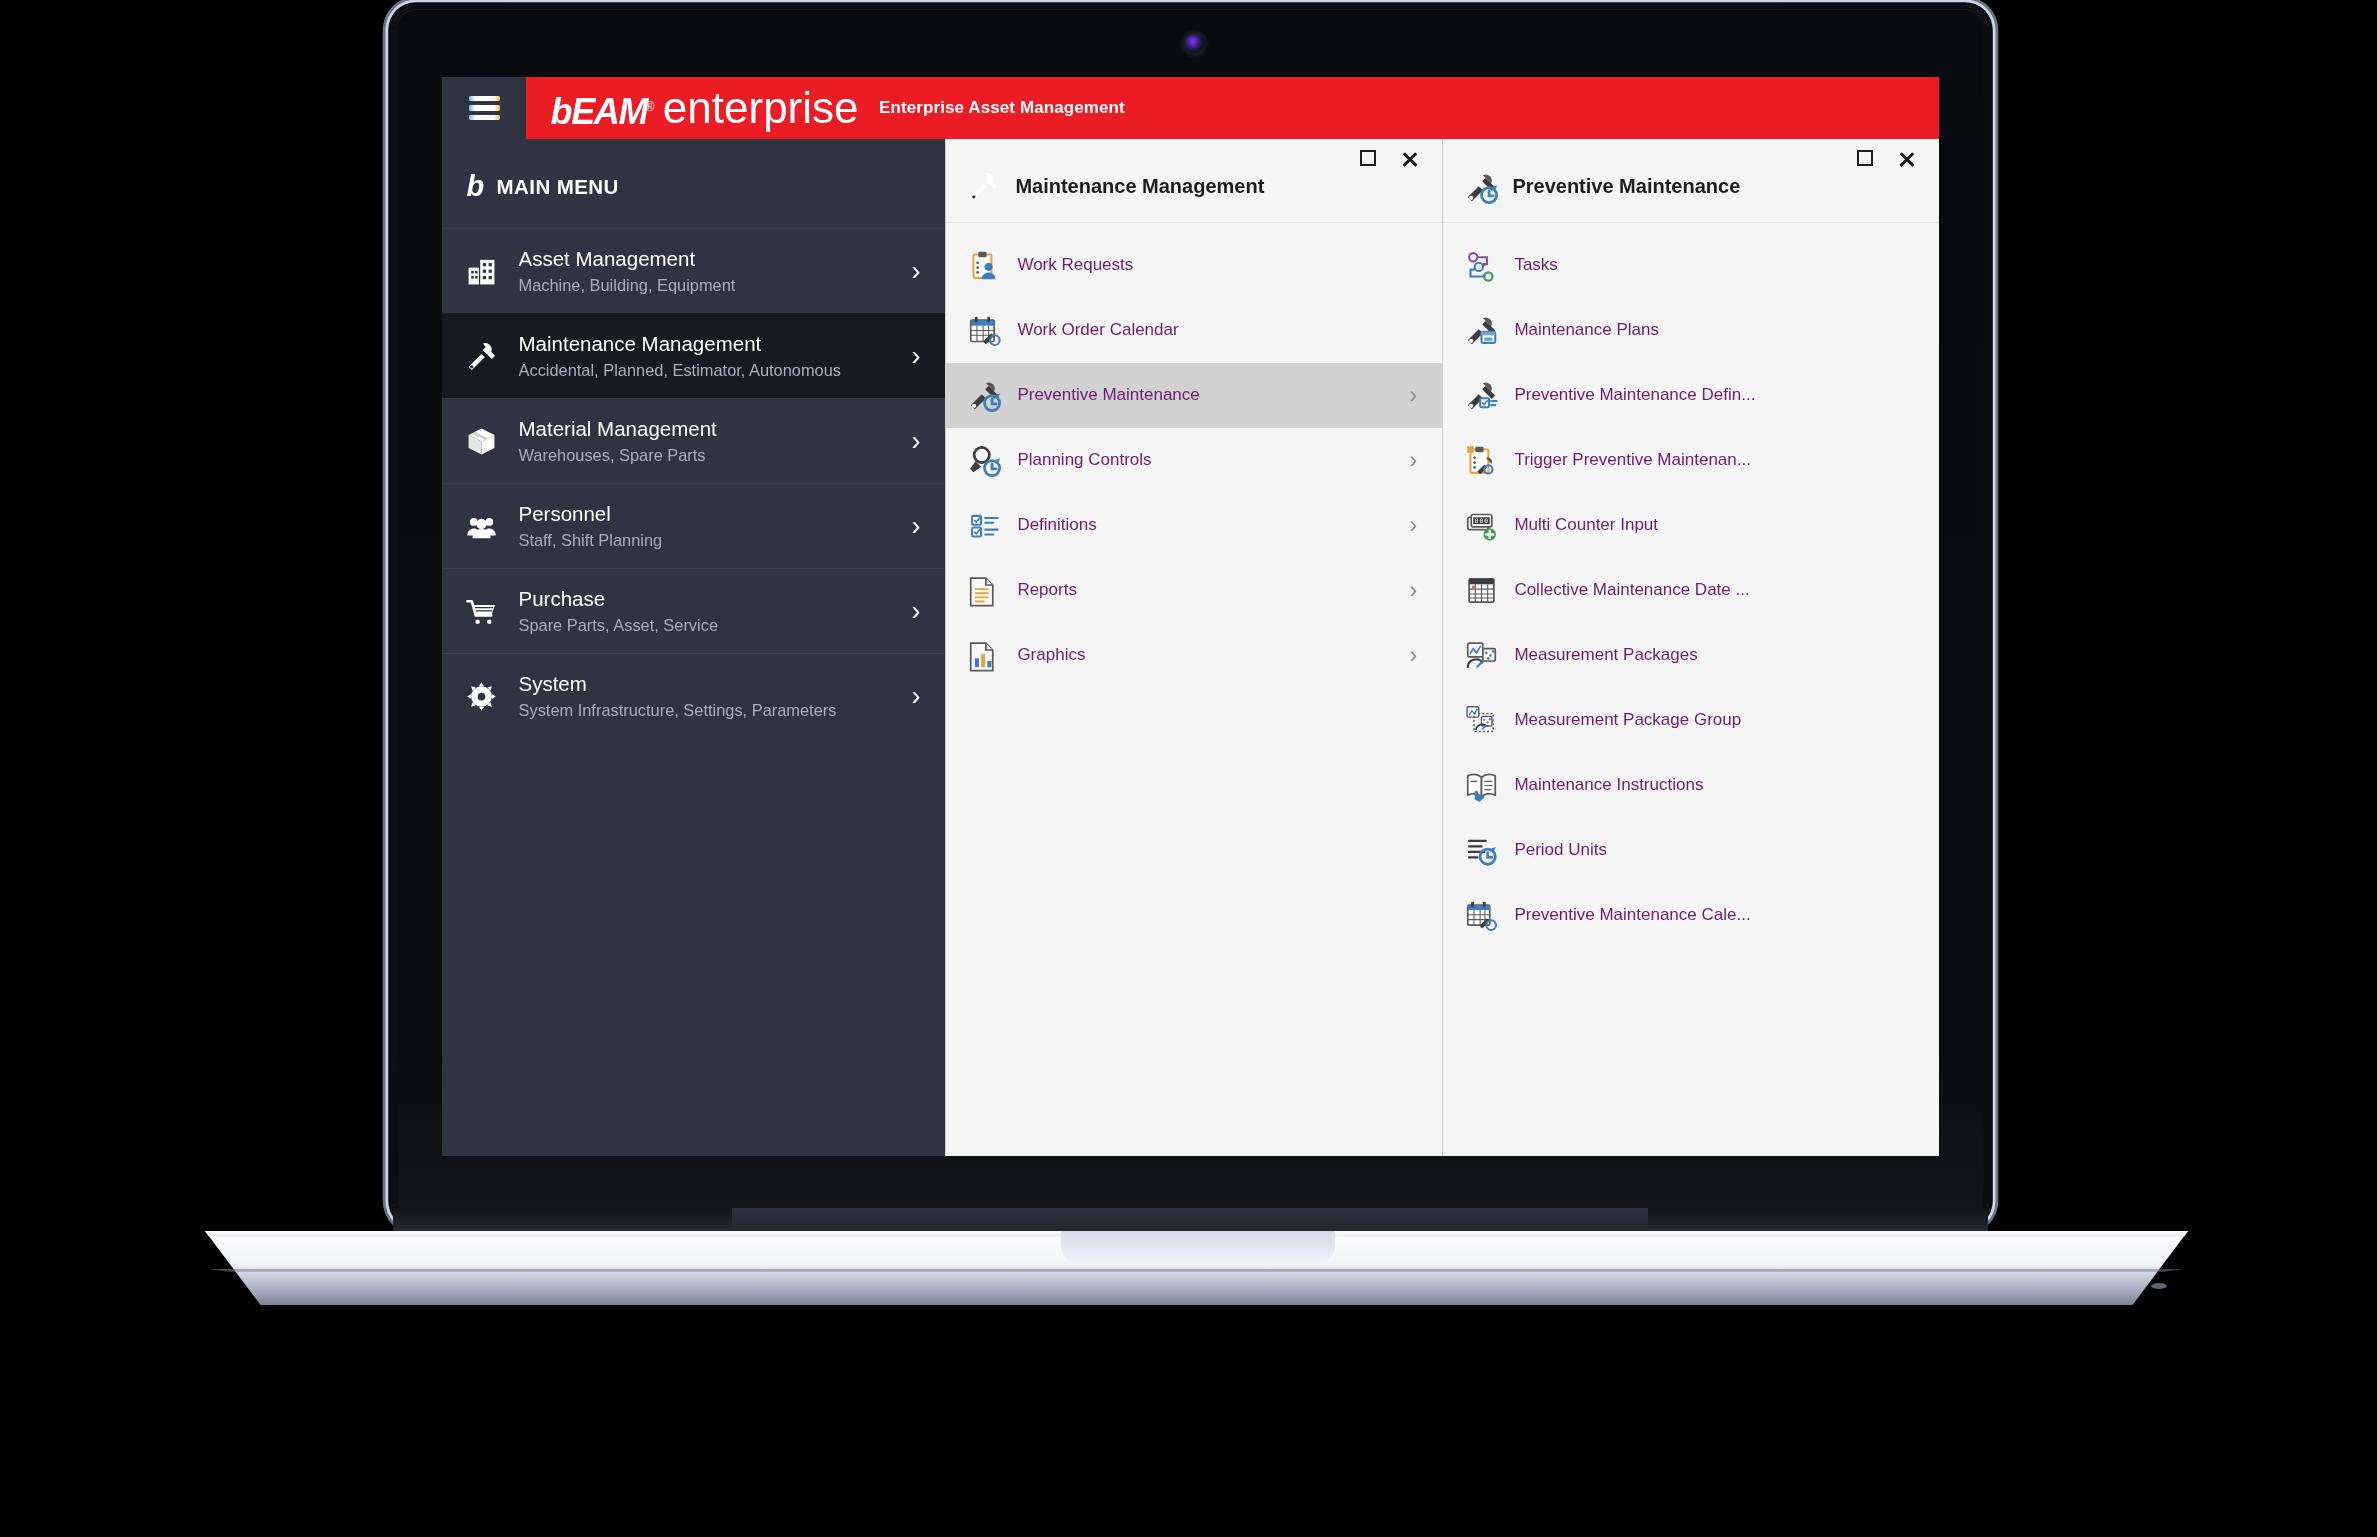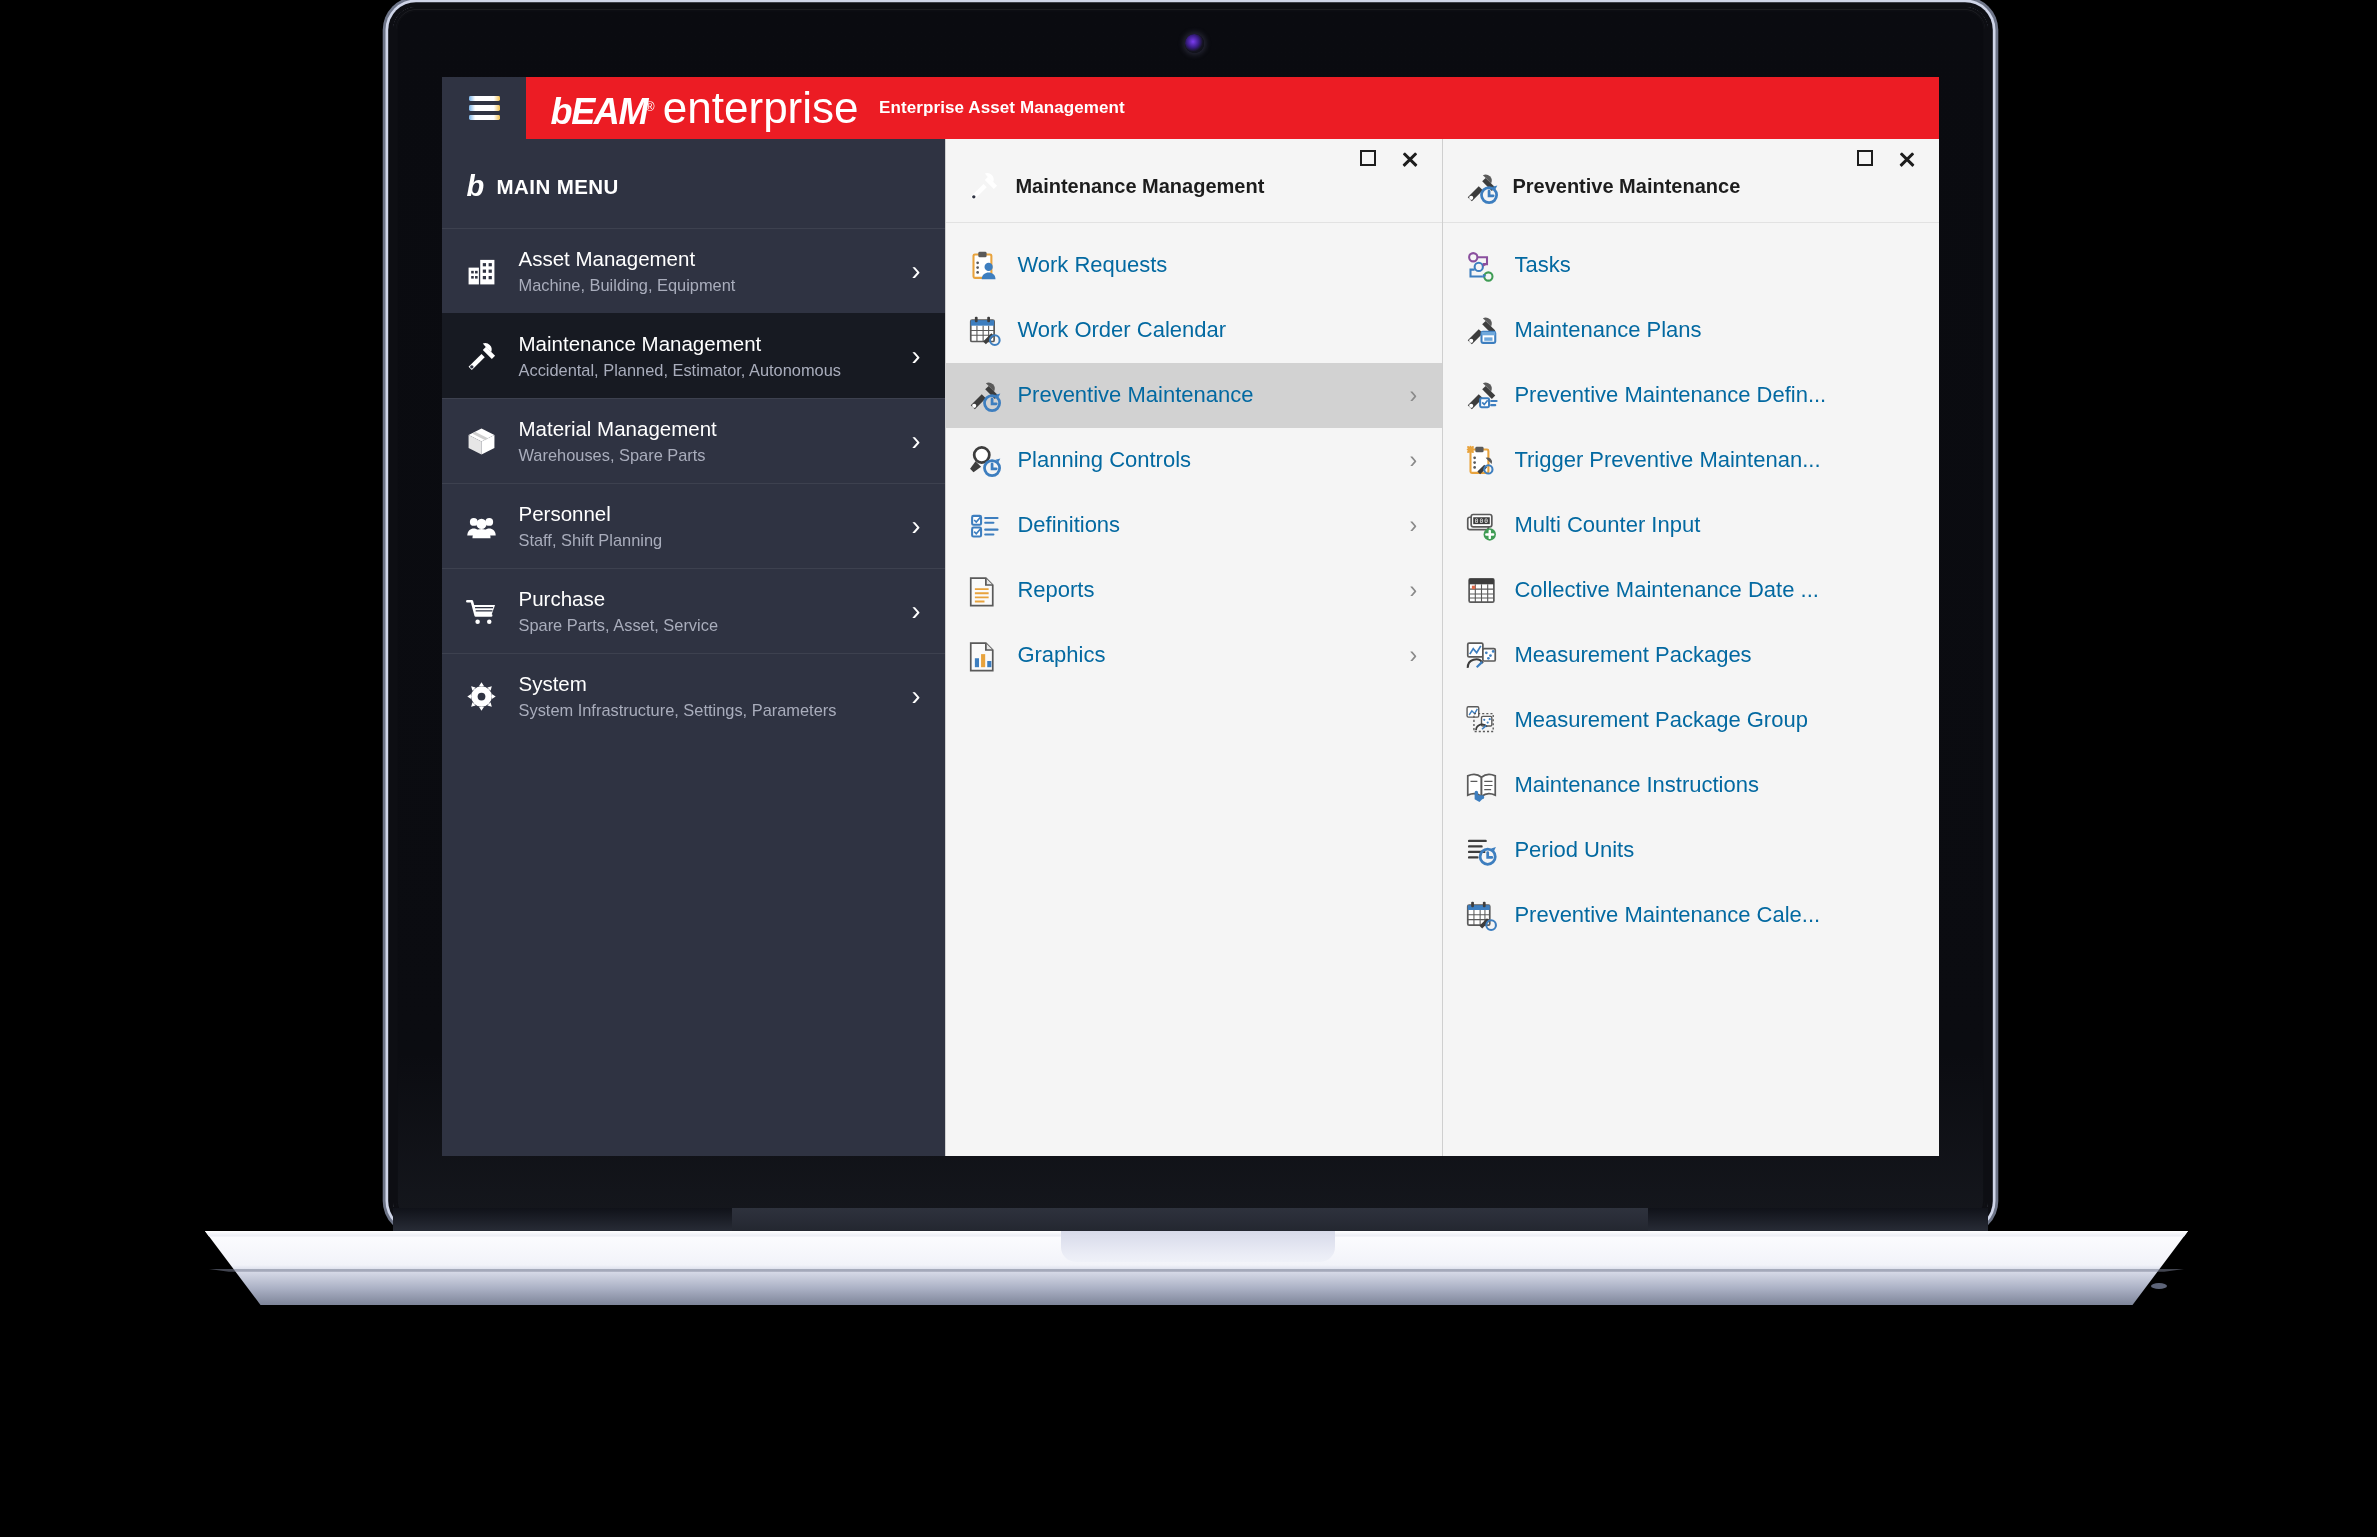--- a/index.html
+++ b/index.html
@@ -145,21 +145,21 @@
   .panel-title .pt-text { font-size: 20px; color: #1d1d1d; font-weight: 600; }
 
   .panel-list { padding-top: 9.6px; }
   .row {
     display: flex; align-items: center; gap: 16.4px;
     height: 65px; padding: 0 18px 0 22px; cursor: pointer;
   }
   .row.selected { background: #d2d2d2; }
   .row-ico { width: 33px; height: 33px; flex-shrink: 0; display:flex; align-items:center; justify-content:center; }
   .row-label {
-    flex: 1; font-size: 22px; color: #0369a1; white-space: nowrap; overflow: hidden;
+    flex: 1; font-size: 17px; color: #701a75; white-space: nowrap; overflow: hidden;
   }
   .row-chev { color: #8a8a8a; font-size: 23px; font-weight: 300; line-height:1; padding-right: 6.8px; }
   .row-chev.hidden { visibility: hidden; }
 </style>
 </head>
 <body>
 
 <div id="laptop">
 
   <div class="lid">

